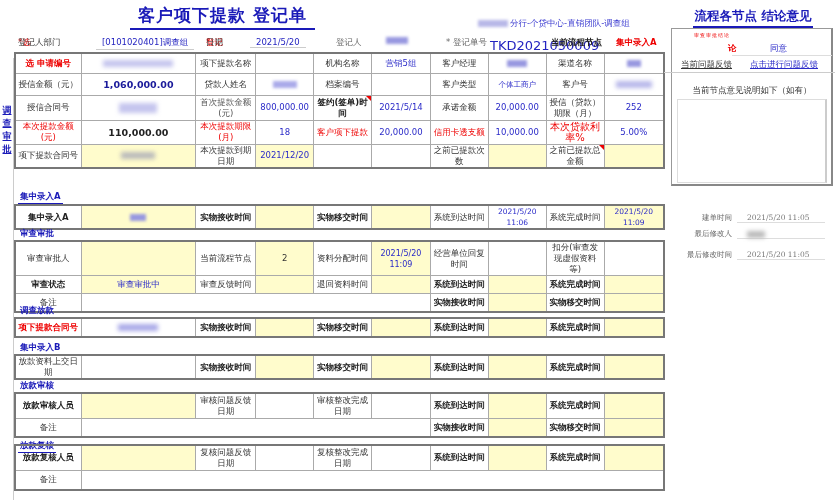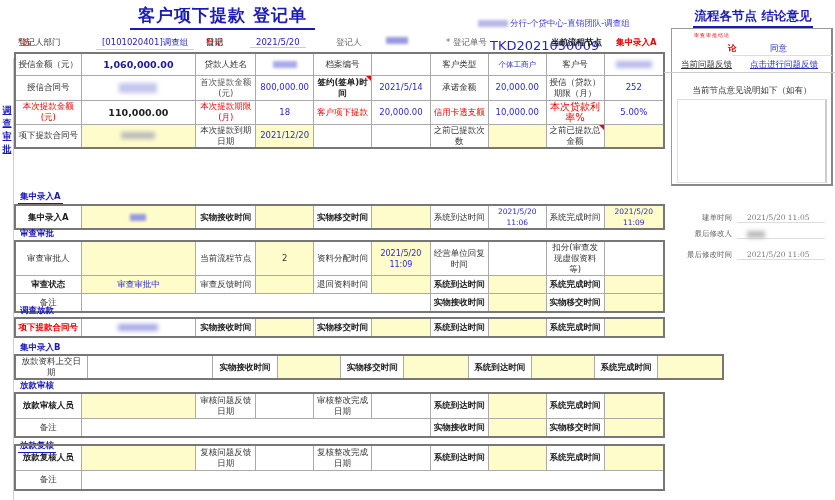--- a/index.html
+++ b/index.html
@@ -118,20 +118,32 @@
       <col style="width:59px">
       <col style="width:57px">
       <col style="width:57px">
       <col style="width:58px">
       <col style="width:57px">
       <col style="width:57px">
       <col style="width:57px">
       <col style="width:59px">
     </colgroup>
   <tbody>
+      <tr style="height:20px">
+    <td class="lblrb">选 申请编号</td>
+    <td><span class="blur-lite" style="width:70px"></span></td>
+    <td class="lbl">项下提款名称</td>
+    <td></td>
+    <td class="lbl">机构名称</td>
+    <td class="val">营销5组</td>
+    <td class="lbl">客户经理</td>
+    <td><span class="blur-bar" style="width:20px"></span></td>
+    <td class="lbl">渠道名称</td>
+    <td><span class="blur-bar" style="width:14px"></span></td>
+  </tr>
   <tr style="height:22px">
     <td class="lbl">授信金额（元）</td>
     <td class="valb">1,060,000.00</td>
     <td class="lbl">贷款人姓名</td>
     <td><span class="blur-bar" style="width:24px;background:#aaaaea"></span></td>
     <td class="lbl">档案编号</td>
     <td></td>
     <td class="lbl">客户类型</td>
     <td class="val" style="font-size:7.5px">个体工商户</td>
     <td class="lbl">客户号</td>
@@ -280,21 +292,21 @@
     <td class="y"></td>
     <td class="lblb">系统到达时间</td>
     <td class="y"></td>
     <td class="lblb">系统完成时间</td>
     <td class="y"></td>
   </tr>
 </tbody>
   </table>
 
 <div class="sec" style="top:342px">集中录入B</div>
-<table class="form" style="left:14px;top:354px;width:710px">
+<table class="form" style="left:14px;top:354px;width:651px">
   <colgroup>
       <col style="width:65px">
       <col style="width:113px">
       <col style="width:59px">
       <col style="width:57px">
       <col style="width:57px">
       <col style="width:58px">
       <col style="width:57px">
       <col style="width:57px">
       <col style="width:57px">

